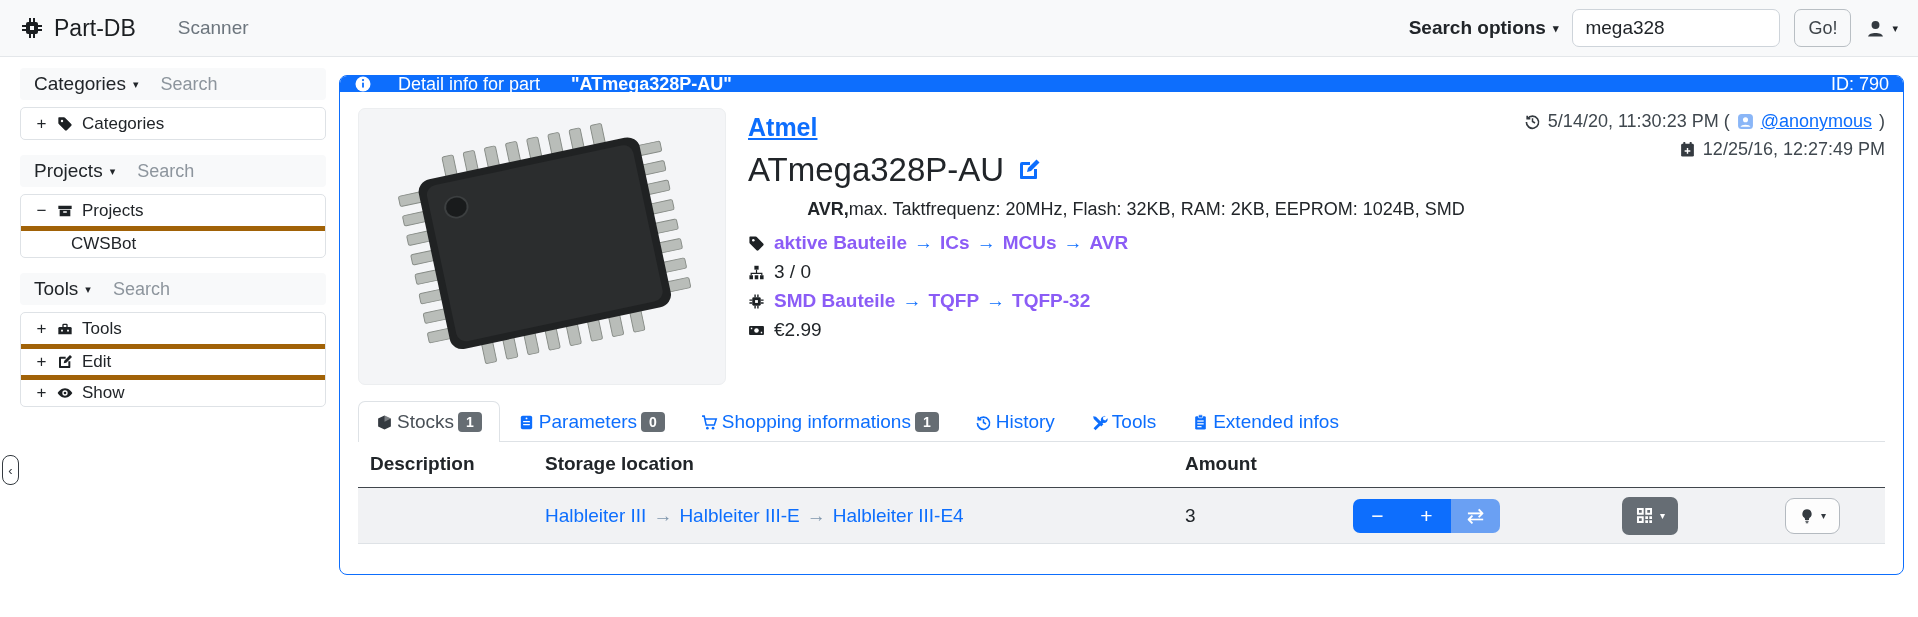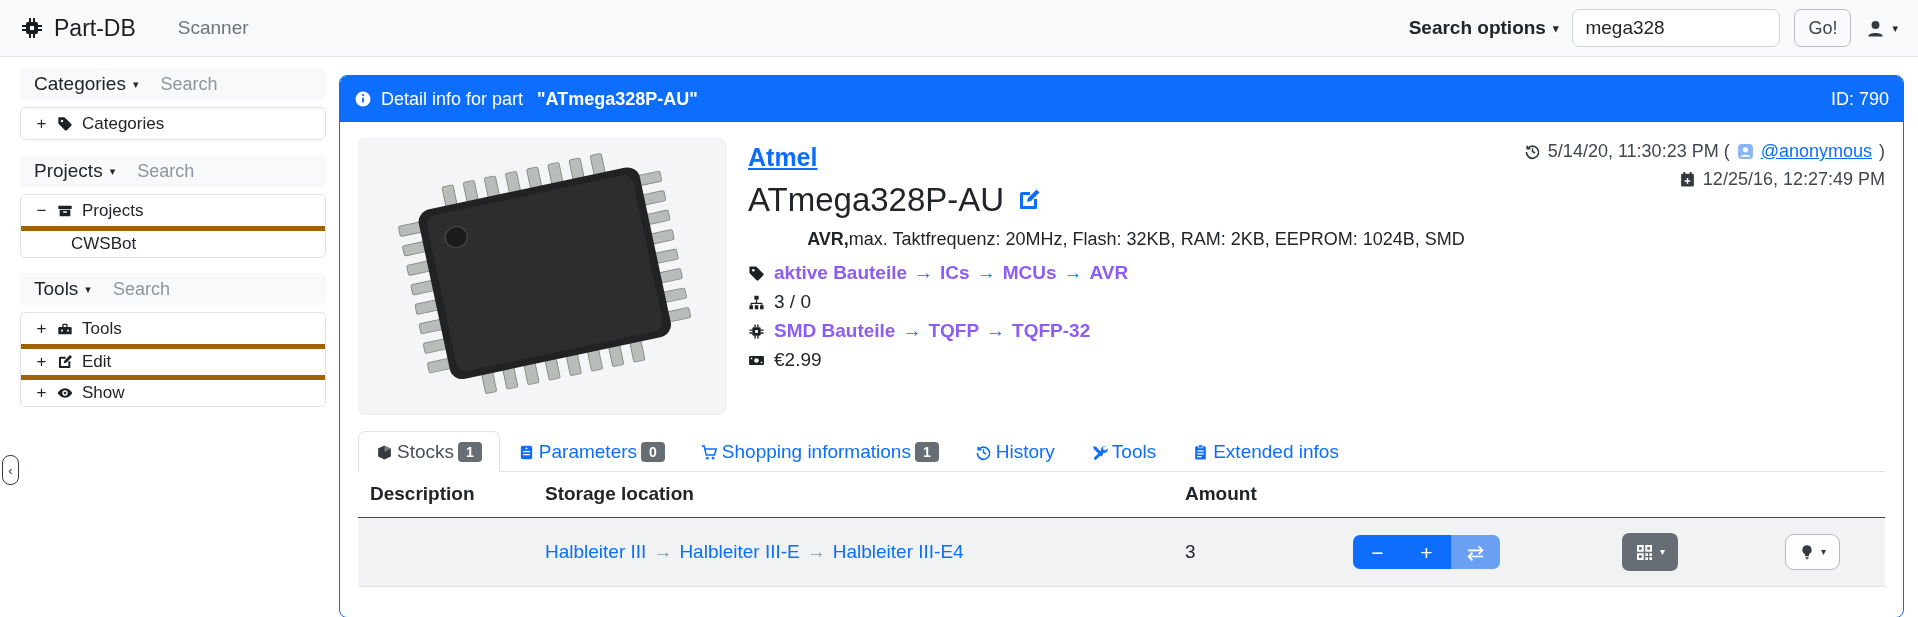--- a/index.html
+++ b/index.html
@@ -41,22 +41,22 @@
   .toggle { font-size:17px; color:#212529; width:13px; text-align:center; cursor:pointer; }
   .tree-item .i { font-size:16px; color:#1d2124; }
   .tree-item.child { padding-left:50px; }
   .collapse-toggle { position:absolute; left:2px; top:455px; width:17px; height:30px;
     border:1px solid #343a40; border-radius:8px; background:#fff; color:#343a40;
     font-size:13px; line-height:1; cursor:pointer; }
 
   
   .main { flex:1; margin-left:13px; margin-top:7px; }
   .card { border:1px solid #0d6efd; border-radius:8px; background:#fff; }
-  .card-header { background:#0d6efd; color:#fff; height:46px; border-radius:7px 7px 0 0;
-    display:flex; align-items:center; padding:0 14px; font-size:18px; gap:9px; }
+  .card-header { background:#0d6efd; color:#fff; height:16px; border-radius:7px 7px 0 0;
+    display:flex; align-items:center; padding:0 14px; font-size:18px; gap:26px; }
   .card-header .i { font-size:18px; }
   .hdr-name { font-weight:bold; margin-left:5px; }
   .hdr-id { margin-left:auto; }
   .card-body { padding:16px 18px 30px 18px; }
 
   .top-sec { display:flex; align-items:flex-start; }
   .img-card { width:368px; height:277px; background:#f4f5f7; border:1px solid #eceef0;
     border-radius:7px; display:flex; align-items:center; justify-content:center; }
   .info-col { margin-left:22px; flex:1; min-width:0; }
   .mfr-link { display:inline-block; margin-top:5px; font-size:25px; color:#0d6efd;
@@ -85,21 +85,21 @@
   .tab.active { background:#fff; border-color:#dee2e6; color:#495057; }
   .tab.active .i { color:#343a40; }
   .badge { background:#666d73; color:#fff; font-size:14px; font-weight:bold;
     padding:3px 8px; border-radius:4px; line-height:1; }
 
   
   table { width:100%; border-collapse:collapse; table-layout:fixed; }
   th { text-align:left; font-size:19px; font-weight:bold; color:#212529;
     padding:11px 12px 12px 12px; border-bottom:1px solid #40464c; }
   td { padding:8px 12px; font-size:19px; vertical-align:middle; }
-  .stock-row { background:#f1f2f4; border-bottom:1px solid #dee2e6; height:69px; }
+  .stock-row { background:#f1f2f4; border-bottom:1px solid #dee2e6; height:56px; }
   .loc a { color:#0d6efd; text-decoration:none; cursor:pointer; }
   .loc .arr { color:#7e95ab; }
   .stepper { display:inline-flex; height:34px; border-radius:7px; overflow:hidden; }
   .stepper button { width:49px; border:none; color:#fff; font-size:21px; cursor:pointer;
     font-family:inherit; line-height:1; }
   .st-minus,.st-plus { background:#0d6efd; }
   .st-plus { border-left:1px solid rgba(255,255,255,.35); }
   .st-swap { background:#6aa0f3; font-size:19px; width:42px; }
   .qr-btn { width:56px; height:38px; background:#666d74; border:none; border-radius:7px;
     display:inline-flex; align-items:center; justify-content:center; gap:6px; cursor:pointer; color:#fff; }

